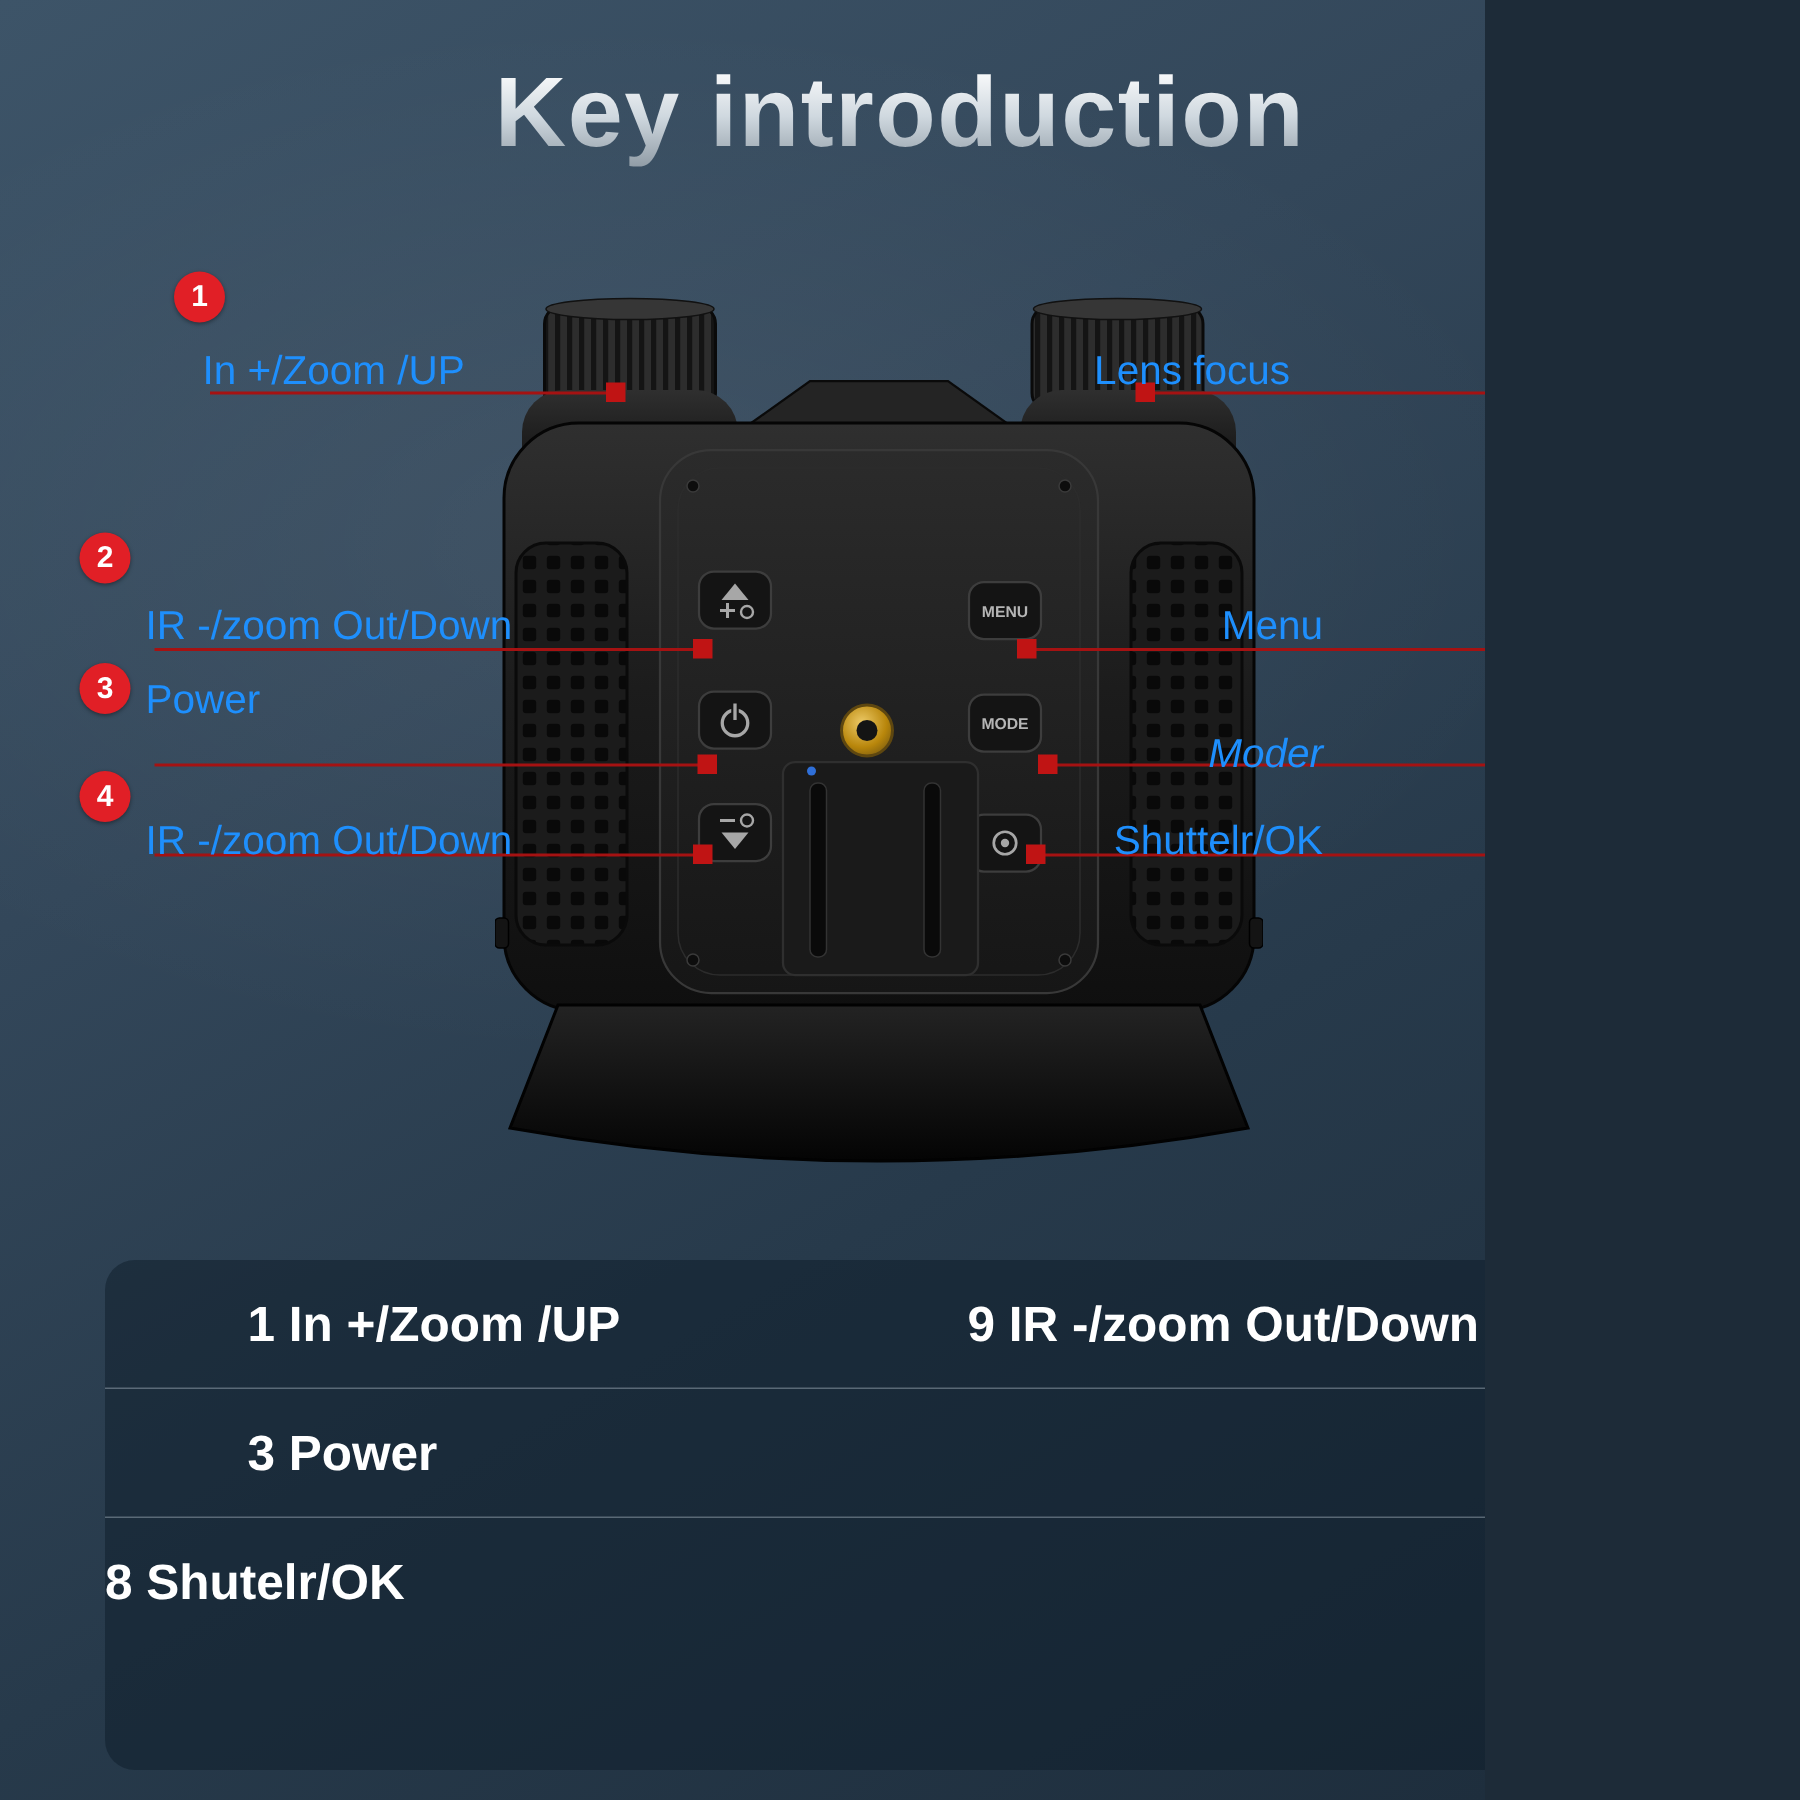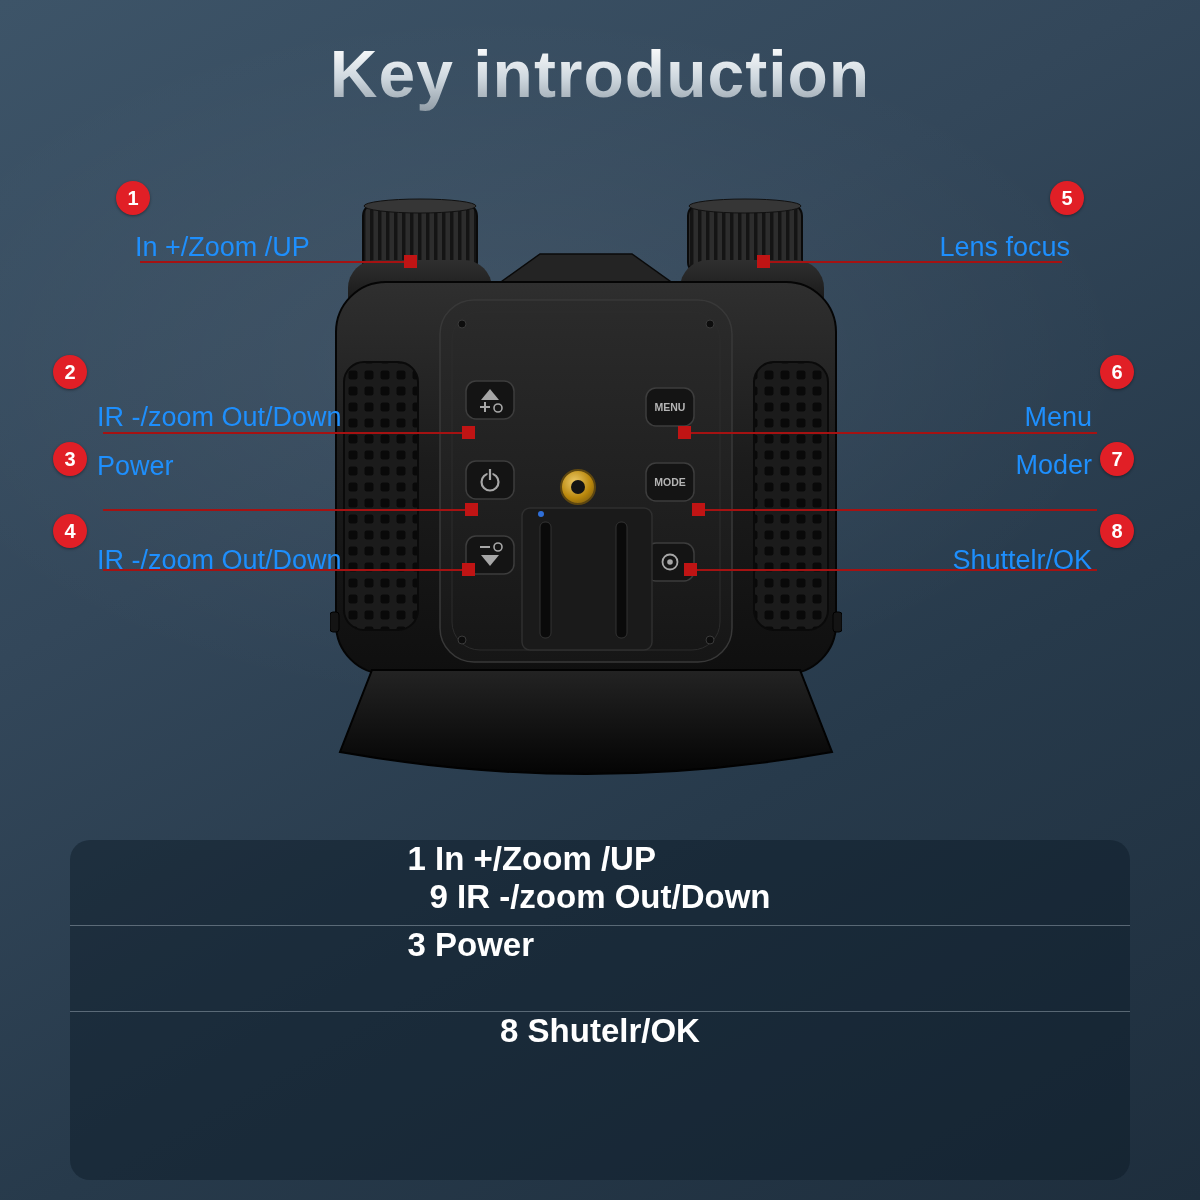--- a/index.html
+++ b/index.html
@@ -1,17 +1,17 @@
 <!DOCTYPE html>
 <html><head>
 <meta charset="utf-8">
 <style>
   html,body{margin:0;padding:0;background:#1d2b38;}
   .stage{
-    position:relative;width:1200px;height:1200px;overflow:hidden;
+    position:relative;width:990px;height:1200px;overflow:hidden;
     font-family:"Liberation Sans",sans-serif;
     background:
       radial-gradient(ellipse 900px 500px at 42% 30%, rgba(255,255,255,0.06), rgba(255,255,255,0) 70%),
       linear-gradient(150deg,#3d5468 0%, #33475a 35%, #273a4b 65%, #1e2e3d 100%);
   }
   .title{
     position:absolute;left:0;top:36px;width:1200px;margin:0;
     text-align:center;font-size:66px;font-weight:700;letter-spacing:1px;
     color:#dfe6ec;
     background:linear-gradient(180deg,#ffffff 10%,#cfd8df 55%,#8f9ba5 100%);
@@ -28,21 +28,21 @@
     position:absolute;font-size:27px;font-weight:400;color:#1e8ffd;
     white-space:nowrap;
   }
   .lbl.r{text-align:right;}
   svg.device{position:absolute;left:330px;top:192px;}
   svg.lines{position:absolute;left:0;top:0;pointer-events:none;}
   .legend{
     position:absolute;left:70px;top:840px;width:1060px;height:340px;
     background:rgba(13,27,39,0.48);border-radius:20px;
   }
-  .legend .row{height:85px;display:flex;align-items:center;flex-direction:column;}
+  .legend .row{height:85px;display:flex;align-items:center;}
   .legend .row + .row{border-top:1px solid rgba(195,208,218,0.38);}
   .legend .cell{color:#ffffff;font-size:33px;font-weight:700;white-space:nowrap;}
   .legend .cell.l{width:575px;padding-left:95px;box-sizing:border-box;}
   .legend .cell.r{flex:1;}
 </style>
 </head>
 <body>
 
 <div class="stage">
 
@@ -185,21 +185,21 @@
   <div class="badge" style="left:1100px;top:355px;">6</div>
   <div class="badge" style="left:1100px;top:442px;">7</div>
   <div class="badge" style="left:1100px;top:514px;">8</div>
 
   <div class="lbl" style="left:135px;top:232px;">In +/Zoom /UP</div>
   <div class="lbl" style="left:97px;top:402px;">IR -/zoom Out/Down</div>
   <div class="lbl" style="left:97px;top:451px;">Power</div>
   <div class="lbl" style="left:97px;top:545px;">IR -/zoom Out/Down</div>
   <div class="lbl r" style="right:130px;top:232px;text-align:right;">Lens focus</div>
   <div class="lbl r" style="right:108px;top:402px;">Menu</div>
-  <div class="lbl r" style="right:108px;top:450px;">Moder</div>
+  <div class="lbl r" style="right:108px;top:487px;font-style:italic;">Moder</div>
   <div class="lbl r" style="right:108px;top:545px;">Shuttelr/OK</div>
 
   <div class="legend">
     <div class="row">
       <div class="cell l">1 In +/Zoom /UP</div>
       <div class="cell r">9 IR -/zoom Out/Down</div>
     </div>
     <div class="row">
       <div class="cell l">3 Power</div>
     </div>

